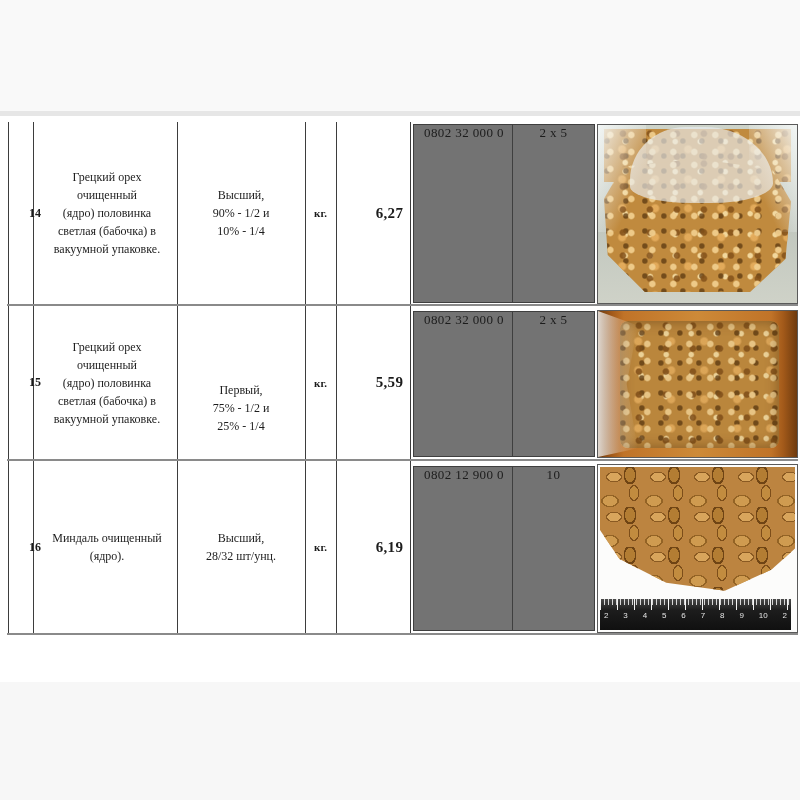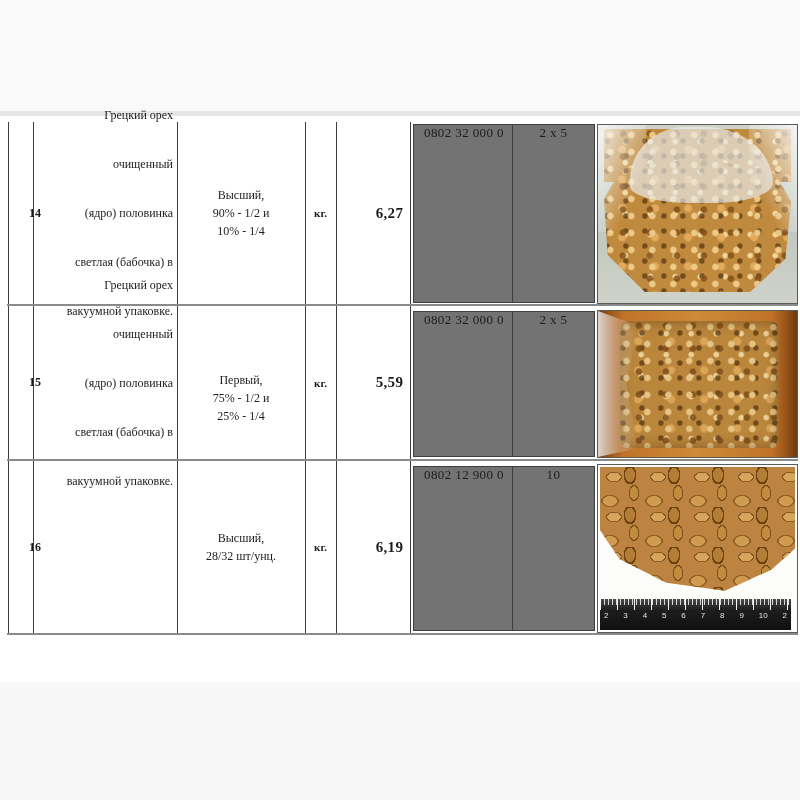--- a/index.html
+++ b/index.html
@@ -9,21 +9,21 @@
   
   .top-strip{left:0;top:0;width:800px;height:111px;background:#f9f9f9;}
   .top-band{left:0;top:111px;width:800px;height:5px;background:#e6e6e6;}
   .bottom-strip{left:0;top:682px;width:800px;height:118px;background:#f7f7f7;}
   
   .vline{top:122px;height:511px;width:1px;background:#3d3d3d;}
   .hsep{left:7px;width:791px;height:2px;background:#8a8a8a;}
   
   .cell{display:flex;flex-direction:column;justify-content:center;}
   .c-center{align-items:center;text-align:center;}
-  .c-left{align-items:flex-end;text-align:left;gap:31px;}
+  .c-left{align-items:center;text-align:left;}
   .ln{display:block;line-height:18px;font-size:12px;}
   .num{font-weight:bold;font-size:12px;margin-left:28px;}
   .unit{font-size:11px;font-weight:bold;}
   .price{font-weight:bold;font-size:15px;letter-spacing:.3px;margin-left:33px;}
   .box{border:1px solid #3f3f3f;background:#737373;display:flex;justify-content:center;
        font-size:13px;letter-spacing:.4px;}
   
   .photo{border:1px solid #5a5a5a;overflow:hidden;}
   .tex-walnut{background-color:#c08a3e;background-image:
       radial-gradient(circle at 30% 35%, rgba(240,205,140,.95) 0 2.5px, rgba(240,205,140,0) 4px),
@@ -123,21 +123,21 @@
   <div class="abs cell c-center" style="left:9px;top:306px;width:24px;height:153px">
     <span class="num">15</span>
   </div>
   <div class="abs cell c-left" style="left:41px;top:306px;width:132px;height:153px">
     <span class="ln">Грецкий орех</span>
     <span class="ln">очищенный</span>
     <span class="ln">(ядро) половинка</span>
     <span class="ln">светлая (бабочка) в</span>
     <span class="ln">вакуумной упаковке.</span>
   </div>
-  <div class="abs cell c-center" style="left:178px;top:308px;width:126px;height:180px">
+  <div class="abs cell c-center" style="left:178px;top:318px;width:126px;height:180px">
     <span class="ln">Первый,</span>
     <span class="ln">75% - 1/2 и</span>
     <span class="ln">25% - 1/4</span>
   </div>
   <div class="abs cell c-center" style="left:306px;top:306px;width:29px;height:153px">
     <span class="unit">кг.</span>
   </div>
   <div class="abs cell c-center" style="left:337px;top:306px;width:72px;height:153px">
     <span class="price">5,59</span>
   </div>
@@ -147,20 +147,27 @@
   <div class="abs box" style="left:512px;top:311px;width:81px;height:144px">
     <span>2 x 5</span>
   </div>
   <div class="abs photo p2" style="left:597px;top:310px;width:199px;height:146px">
     <div class="abs p2-brick tex-walnut"></div>
     <div class="abs p2-plastic"></div>
   </div>
 
   <div class="abs cell c-center" style="left:9px;top:461px;width:24px;height:172px">
     <span class="num">16</span>
+  </div>
+  <div class="abs cell c-left" style="left:41px;top:461px;width:132px;height:172px">
+    <span class="ln">Миндаль очищенный</span>
+    <span class="ln">(ядро).</span>
+    <span class="ln"></span>
+    <span class="ln"></span>
+    <span class="ln"></span>
   </div>
   <div class="abs cell c-center" style="left:178px;top:461px;width:126px;height:172px">
     <span class="ln">Высший,</span>
     <span class="ln">28/32 шт/унц.</span>
     <span class="ln"></span>
   </div>
   <div class="abs cell c-center" style="left:306px;top:461px;width:29px;height:172px">
     <span class="unit">кг.</span>
   </div>
   <div class="abs cell c-center" style="left:337px;top:461px;width:72px;height:172px">

